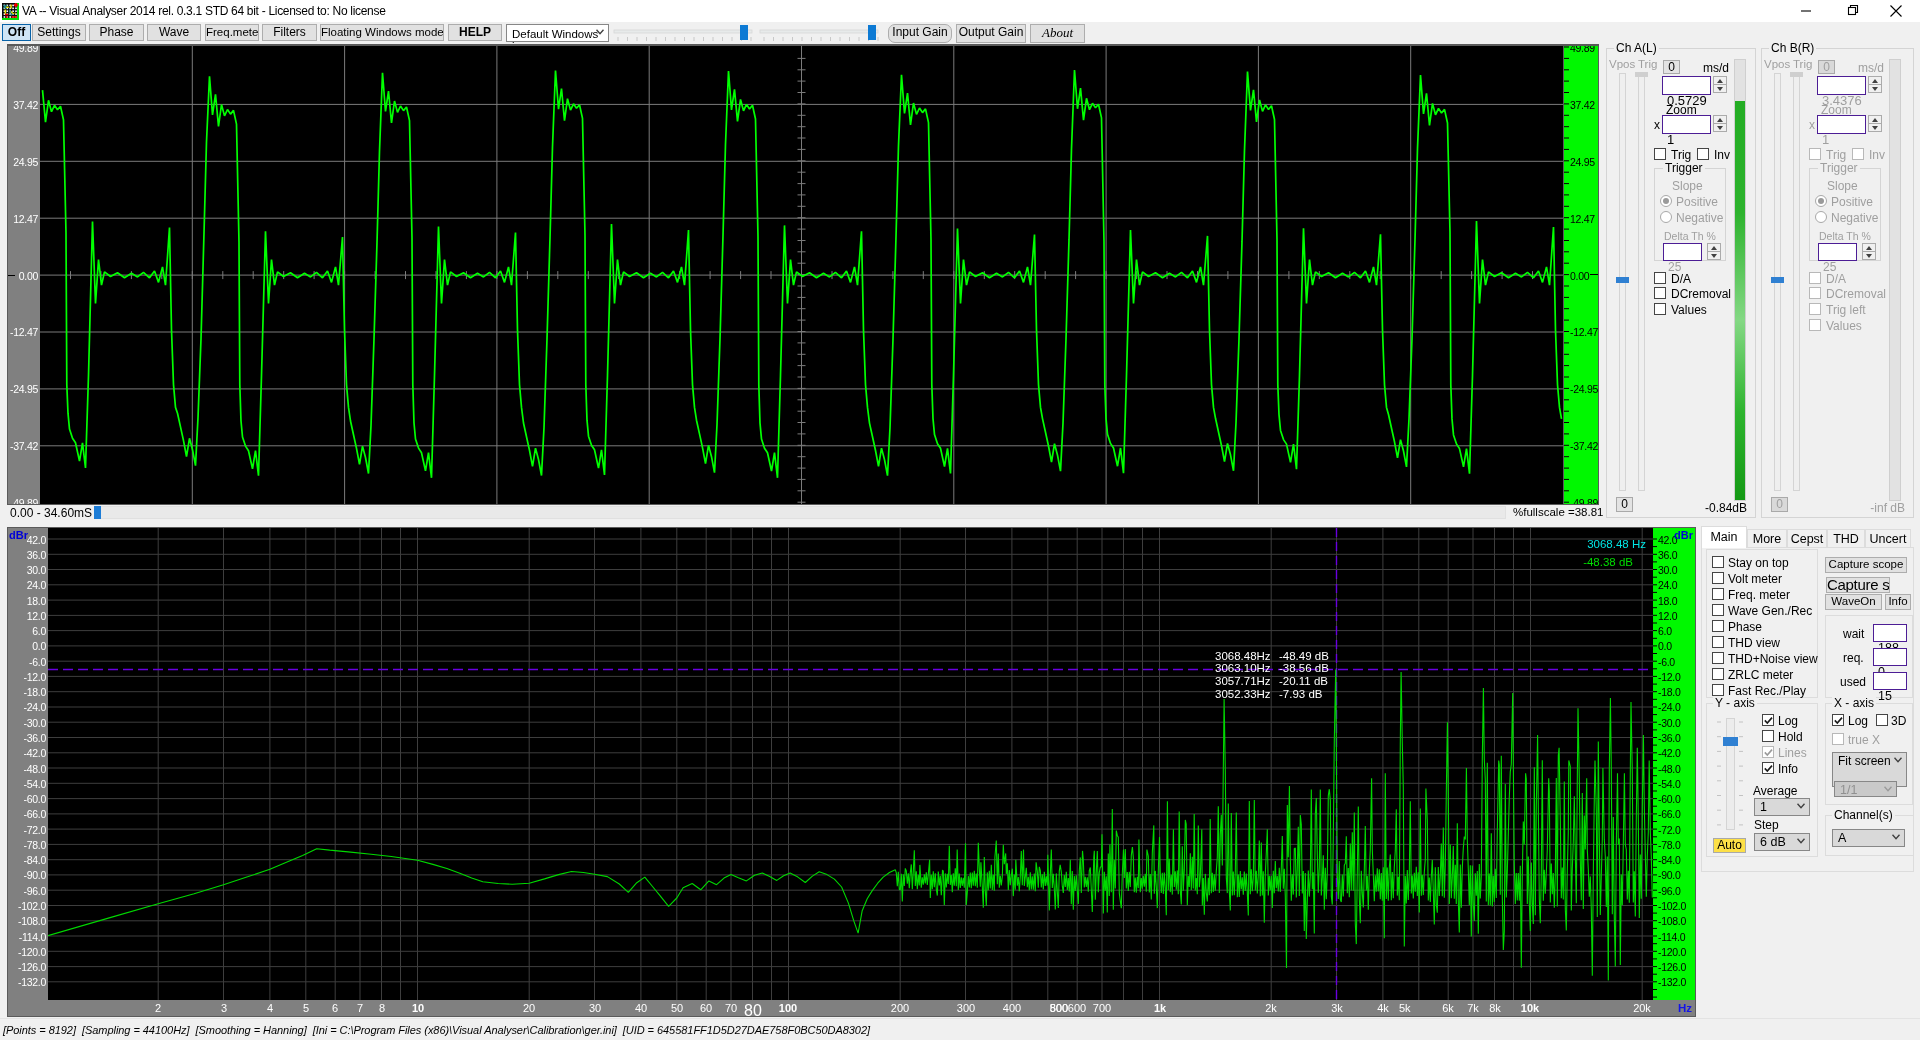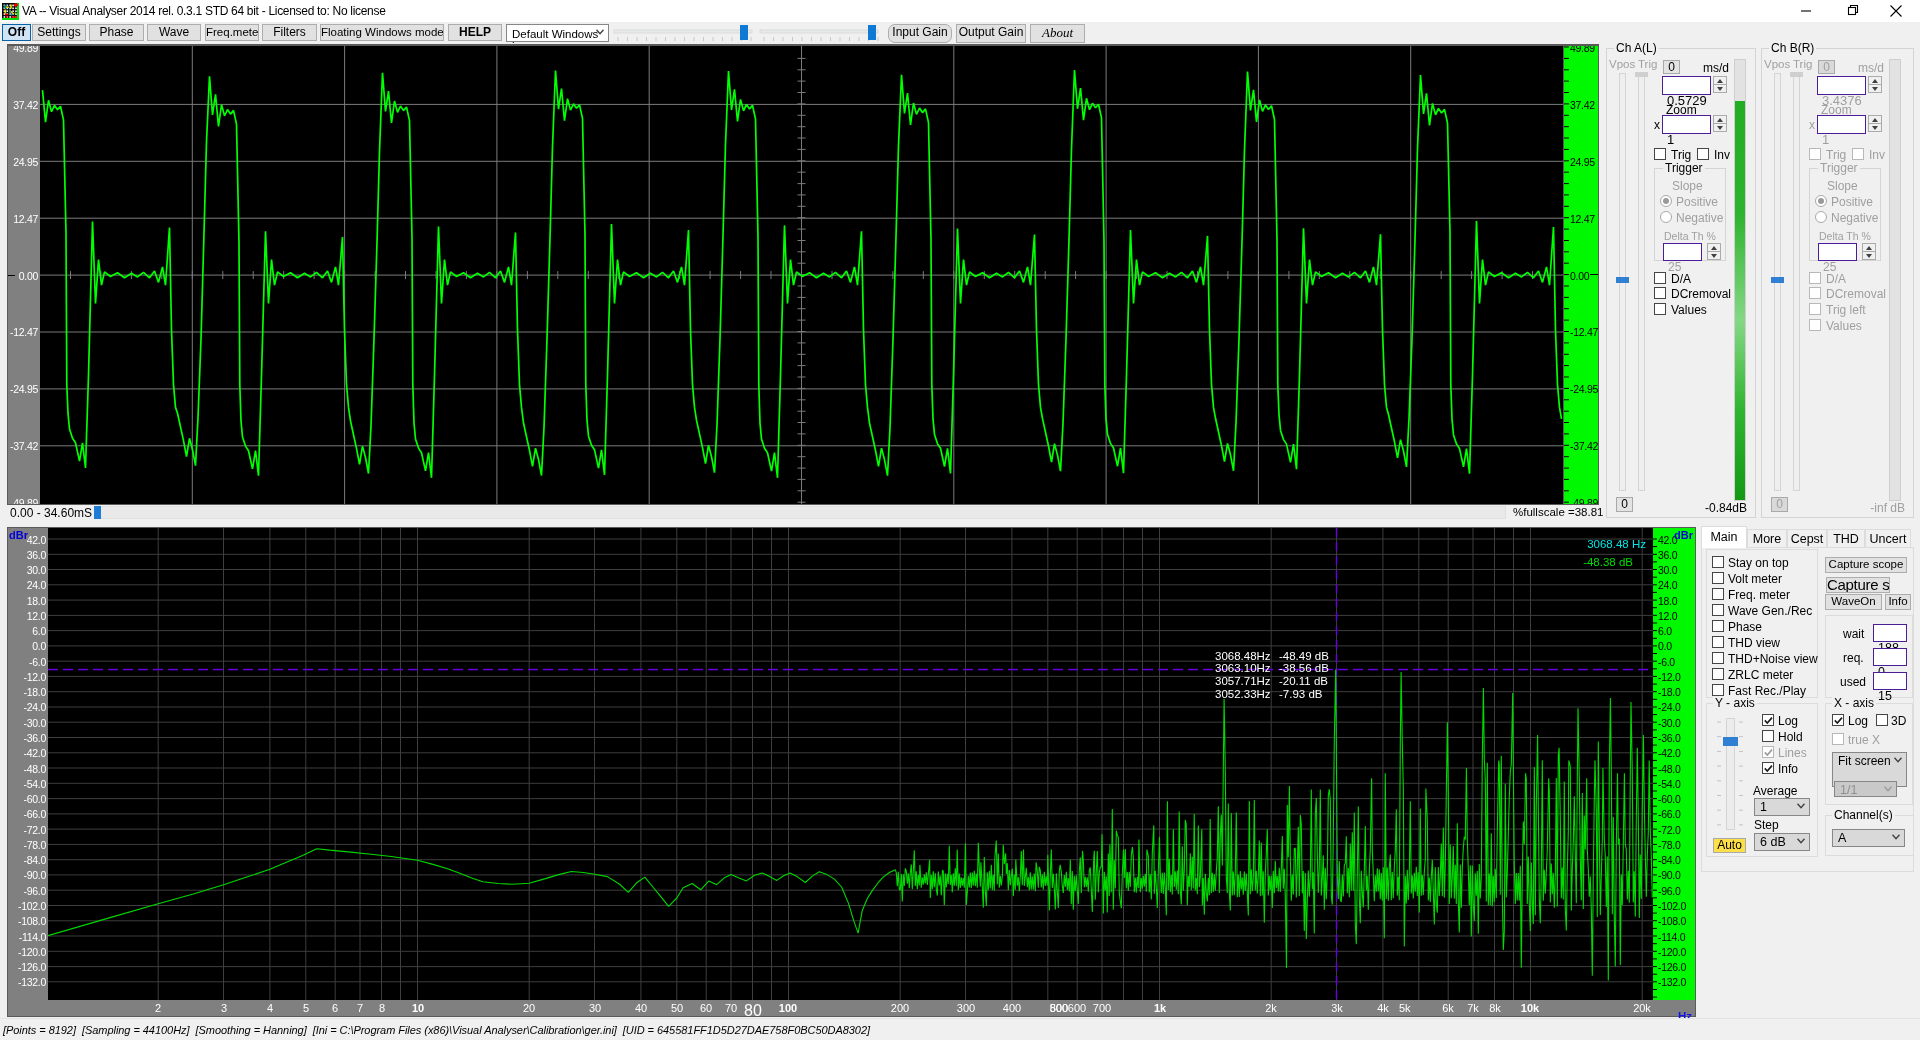--- a/index.html
+++ b/index.html
@@ -257,21 +257,21 @@
     <span style="position:absolute;left:1132px;top:2px;width:40px;text-align:center;font-weight:bold;color:#fff;font-size:11px">1k</span>
     <span style="position:absolute;left:1243px;top:2px;width:40px;text-align:center;color:#fff;font-size:11px">2k</span>
     <span style="position:absolute;left:1309px;top:2px;width:40px;text-align:center;color:#fff;font-size:11px">3k</span>
     <span style="position:absolute;left:1355px;top:2px;width:40px;text-align:center;color:#fff;font-size:11px">4k</span>
     <span style="position:absolute;left:1391px;top:2px;width:40px;color:#fff;font-size:11px">5k</span>
     <span style="position:absolute;left:1420px;top:2px;width:40px;text-align:center;color:#fff;font-size:11px">6k</span>
     <span style="position:absolute;left:1445px;top:2px;width:40px;text-align:center;color:#fff;font-size:11px">7k</span>
     <span style="position:absolute;left:1467px;top:2px;width:40px;text-align:center;color:#fff;font-size:11px">8k</span>
     <span style="position:absolute;left:1502px;top:2px;width:40px;text-align:center;font-weight:bold;color:#fff;font-size:11px">10k</span>
     <span style="position:absolute;left:1614px;top:2px;width:40px;text-align:center;color:#fff;font-size:11px">20k</span>
-    <span style="position:absolute;left:1670px;top:10px;color:#1414e8;font-weight:bold;font-size:11.5px">Hz</span>
+    <span style="position:absolute;left:1670px;top:2px;color:#1414e8;font-weight:bold;font-size:11.5px">Hz</span>
   </div>
 <div class="abs" style="left:0px;top:1018px;width:1920px;height:22px;background:#f0f0f0;border-top:1px solid #e3e3e3">
     <span style="position:absolute;left:3px;top:5px;font-size:11px;letter-spacing:-0.05px;font-style:italic">[Points = 8192]&nbsp;&nbsp;[Sampling = 44100Hz]&nbsp;&nbsp;[Smoothing = Hanning]&nbsp;&nbsp;[Ini = C:\Program Files (x86)\Visual Analyser\Calibration\ger.ini]&nbsp;&nbsp;[UID = 645581FF1D5D27DAE758F0BC50DA8302]</span>
   </div>
 <div class="gb" style="left:1606px;top:48px;width:150px;height:470px">
     <div class="gl" style="left:7px">Ch A(L)</div>
     <span class="lbl dis2" style="left:2px;top:9px;font-size:11.5px">Vpos</span>
     <span class="lbl dis2" style="left:31px;top:9px;font-size:11.5px">Trig</span>
     <div class="vtrack" style="left:12px;top:24px;height:418px"></div>
     <div class="vtrack" style="left:31px;top:24px;height:418px"></div>

